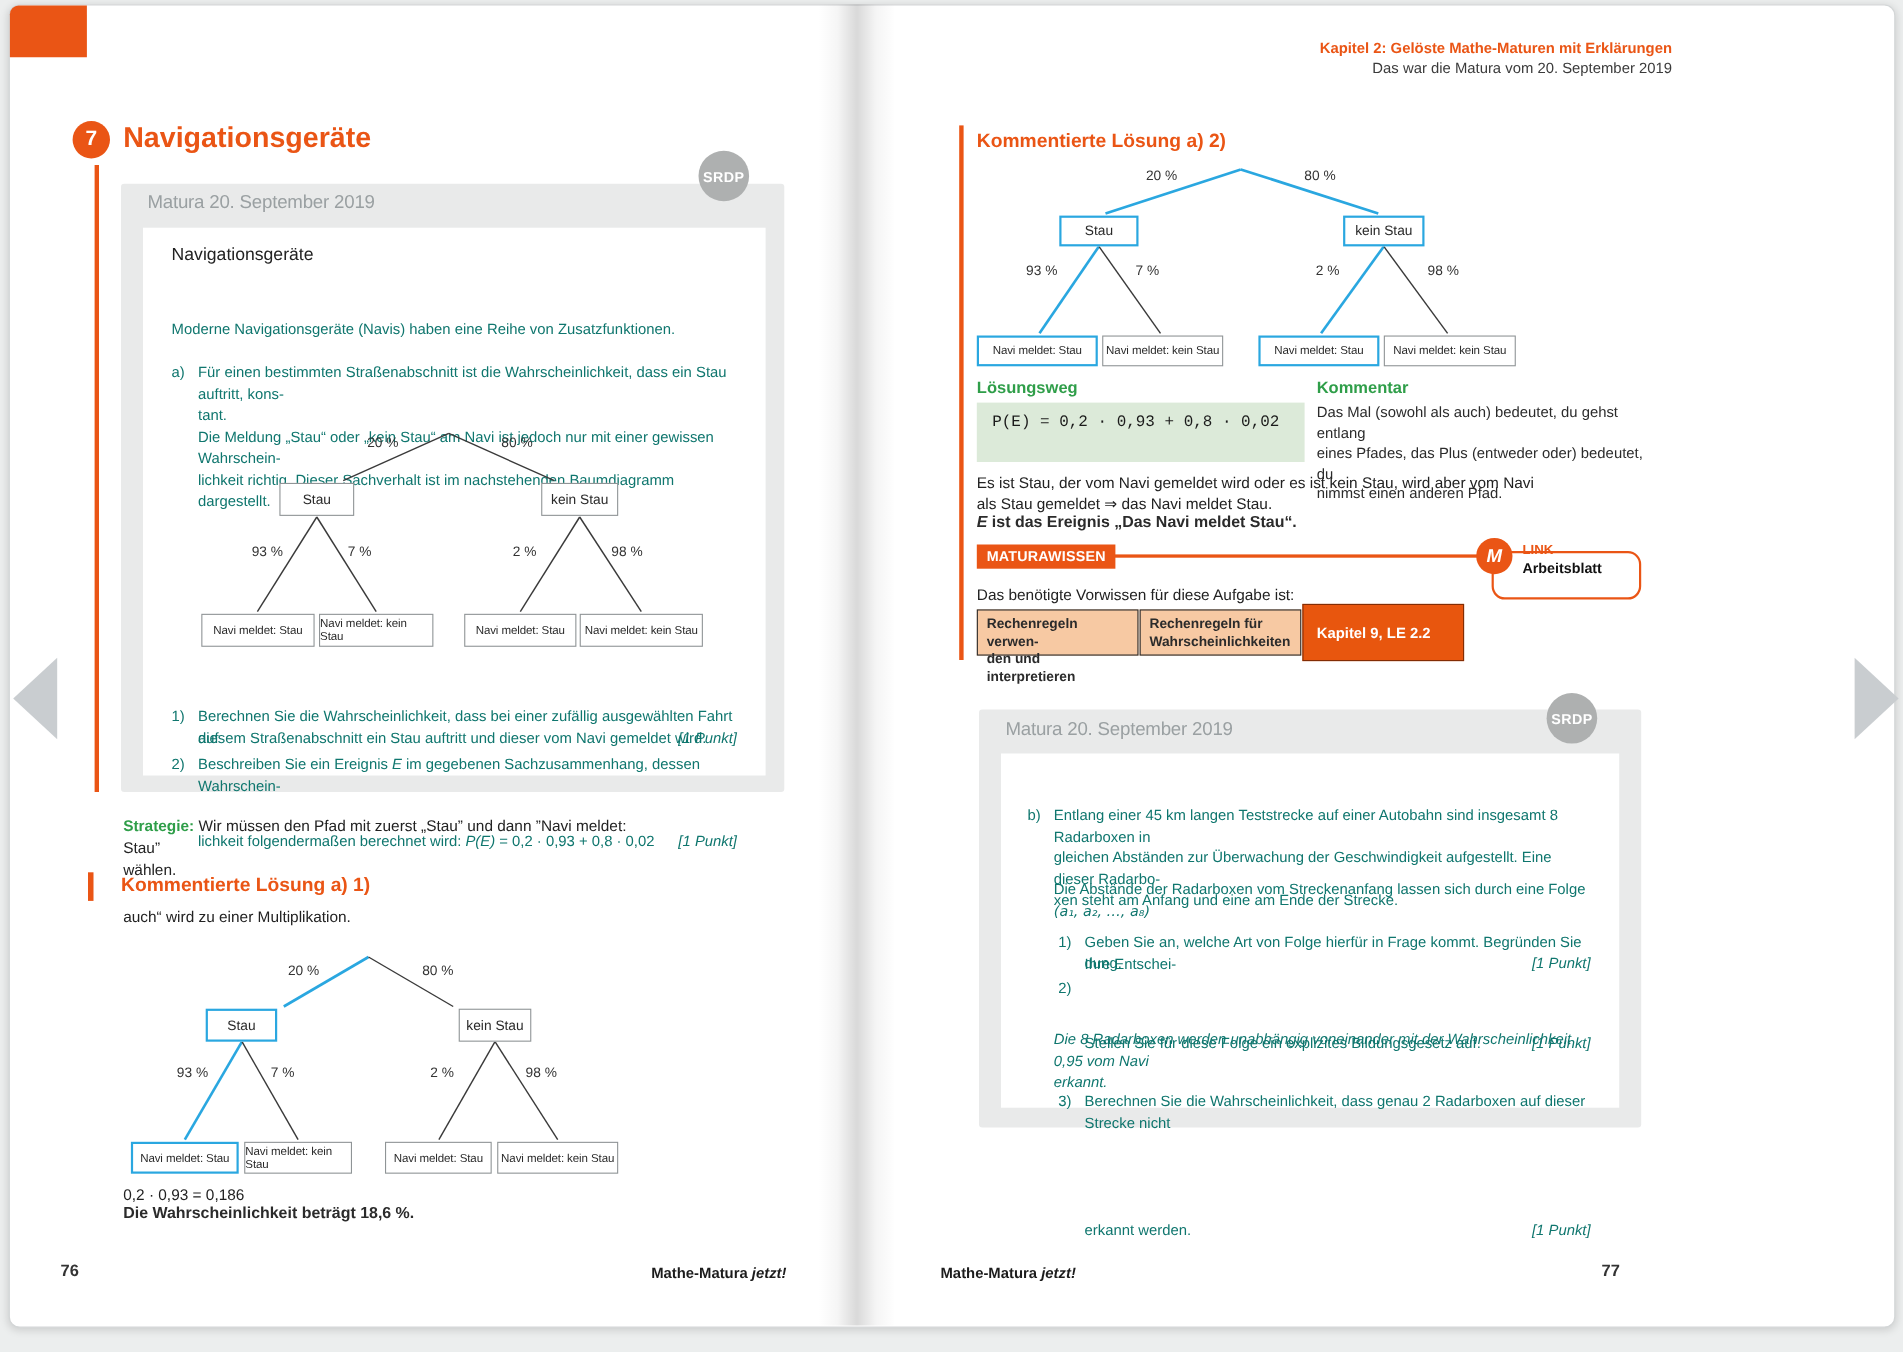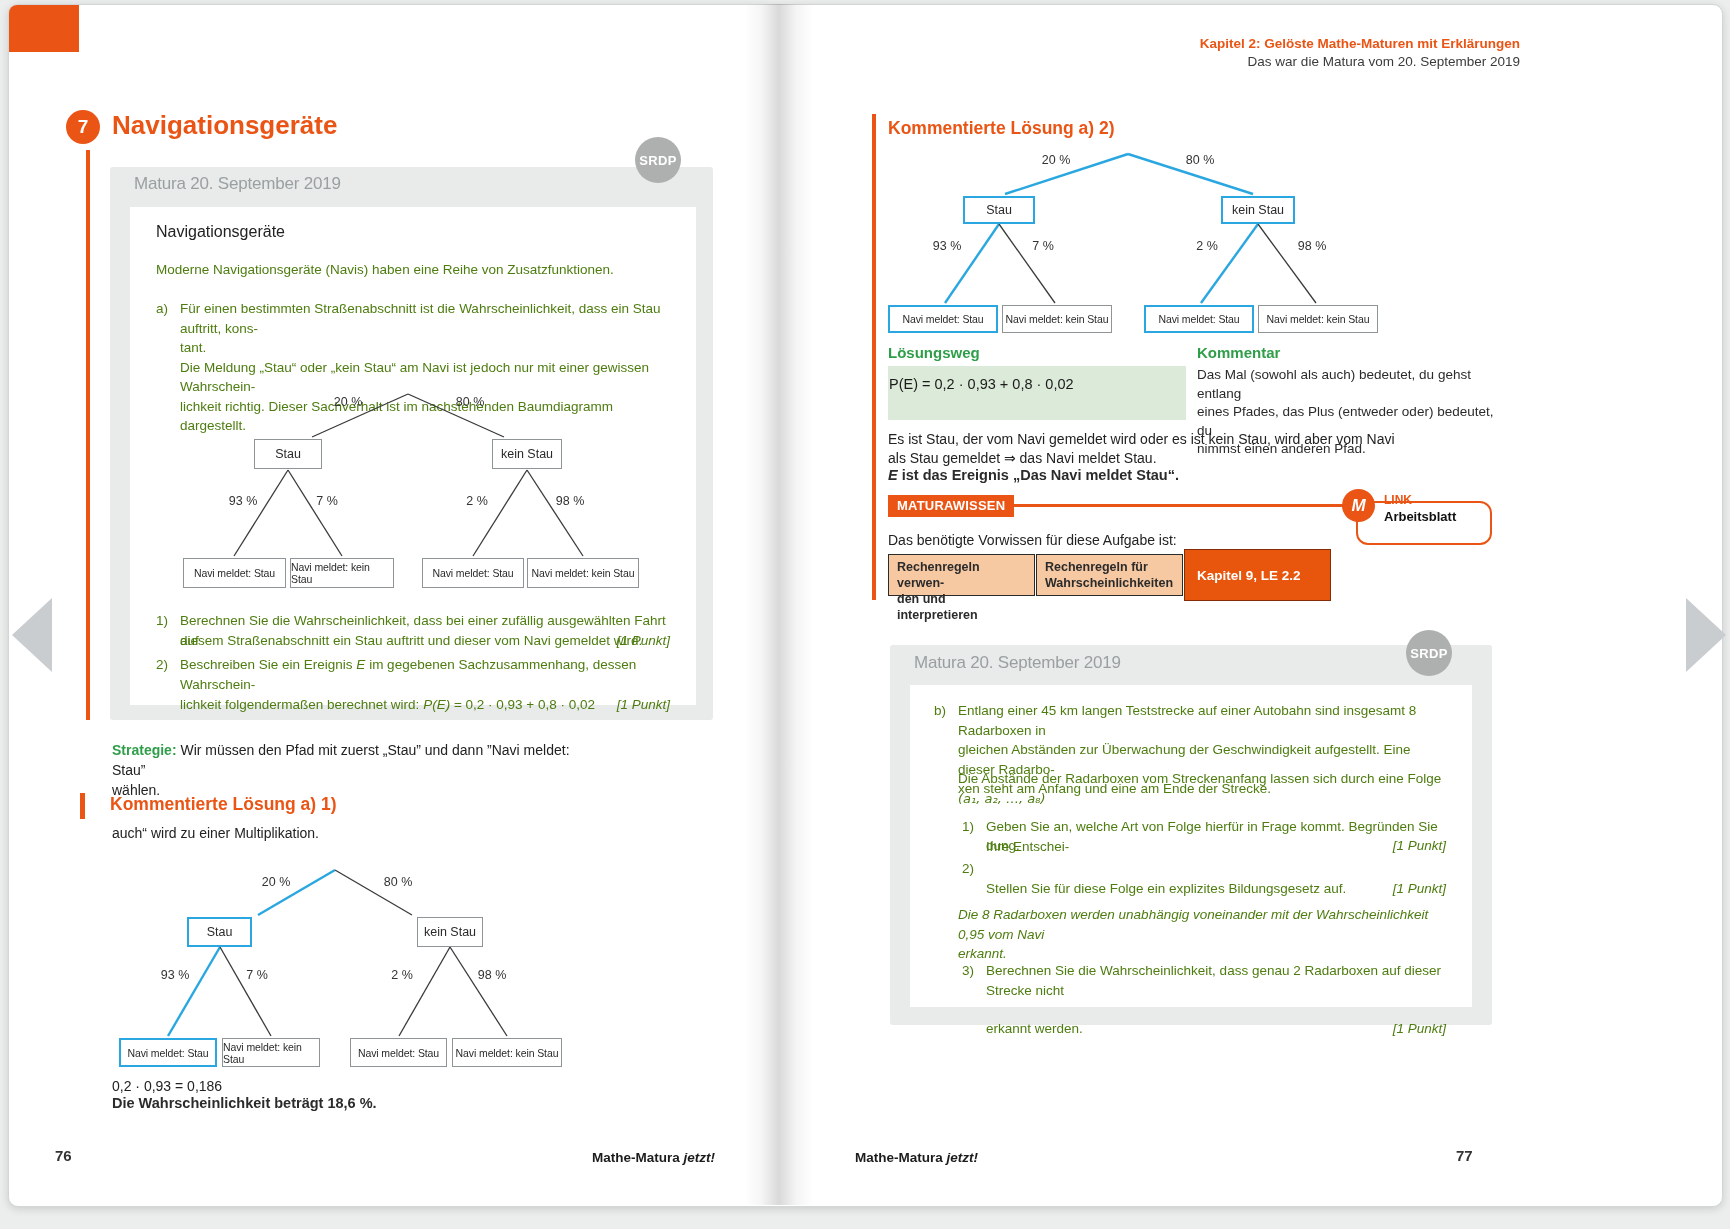--- a/index.html
+++ b/index.html
@@ -15,39 +15,39 @@
   .corner{position:absolute;left:9px;top:5px;width:70px;height:47px;background:#ea5515;border-radius:8px 0 0 0;z-index:2;}
   .numbadge{position:absolute;left:66px;top:110px;width:34px;height:34px;border-radius:50%;background:#ea5515;color:#fff;
     font-weight:bold;font-size:19px;display:flex;align-items:center;justify-content:center;z-index:2;}
   .ptitle{position:absolute;left:112px;top:110px;font-size:26px;font-weight:bold;color:#ea5515;z-index:2;}
   .vline{position:absolute;width:4px;background:#ea5515;z-index:2;}
   .graybox{position:absolute;background:#e9eaea;border-radius:3px;z-index:2;}
   .glabel{position:absolute;font-size:17px;font-weight:normal;color:#9aa0a2;letter-spacing:-.2px;z-index:3;}
   .srdp{position:absolute;width:46px;height:46px;border-radius:50%;background:#aeb0b0;color:#fff;font-weight:bold;font-size:13px;
     letter-spacing:.4px;display:flex;align-items:center;justify-content:center;z-index:4;}
   .wbox{position:absolute;background:#fff;z-index:3;}
-  .exam{font-size:13.5px;line-height:19.5px;color:#4d7c0f;}
+  .exam{font-size:13.5px;line-height:19.5px;color:#0f766e;margin-top:30px;}
   .line{position:absolute;}
   .rel{position:relative;}
   .points{position:absolute;right:0;top:0;font-style:italic;}
   .comm{font-size:14px;line-height:20px;color:#222;}
   .solhead{position:absolute;font-size:17.5px;font-weight:bold;color:#ea5515;z-index:2;}
   .sbar{position:absolute;width:5px;height:26px;background:#ea5515;z-index:2;}
   .tree{position:absolute;z-index:3;}
   .tree svg{position:absolute;left:0;top:0;}
   .tree line{stroke:#3a3a3a;stroke-width:1.3;}
   .tree line.bl{stroke:#2aa7e0;stroke-width:2.4;}
   .tnode{position:absolute;background:#fff;border:1px solid #8f9496;display:flex;align-items:center;justify-content:center;
     font-size:12.5px;color:#2a2a2a;box-sizing:border-box;}
   .tleaf{font-size:10.5px;letter-spacing:-.1px;}
   .hl{border:2px solid #2aa7e0;}
   .tlabel{position:absolute;width:50px;text-align:center;font-size:12.5px;color:#333;}
   .greenhead{position:absolute;font-size:15px;font-weight:bold;color:#2f9e49;z-index:2;}
   .greenbox{position:absolute;left:888px;top:366px;width:298px;height:54px;background:#dcead9;z-index:2;}
-  .formula{font-family:Liberation Sans, sans-serif;font-size:14.5px;color:#1b1b1b;padding:10px 1px;}
+  .formula{font-family:Liberation Mono, monospace;font-size:14.5px;color:#1b1b1b;padding:10px 14px;}
   .mwlabel{position:absolute;left:888px;top:495px;background:#ea5515;color:#fff;font-weight:bold;font-size:13px;
     padding:3px 9px 4px 9px;letter-spacing:.2px;z-index:3;}
   .mwline{position:absolute;left:1010px;top:504px;width:344px;height:3px;background:#ea5515;z-index:2;}
   .mwrect{position:absolute;left:1356px;top:501px;width:136px;height:44px;border:2.5px solid #ea5515;border-radius:12px;box-sizing:border-box;z-index:2;background:#fff;}
   .mwcircle{position:absolute;left:1342px;top:489px;width:33px;height:33px;border-radius:50%;background:#ea5515;color:#fff;
     font-weight:bold;font-size:17px;display:flex;align-items:center;justify-content:center;z-index:4;font-style:italic;}
   .cell{position:absolute;box-sizing:border-box;border:1.2px solid #2b2b2b;background:#f7c9a3;padding:4px 8px;
     font-size:12.5px;font-weight:bold;line-height:16px;color:#2b2b2b;z-index:2;}
   .cell3{position:absolute;box-sizing:border-box;border:1.2px solid #822d05;background:#e8560e;color:#fff;
     font-size:13.5px;font-weight:bold;display:flex;align-items:center;padding-left:12px;z-index:3;}

